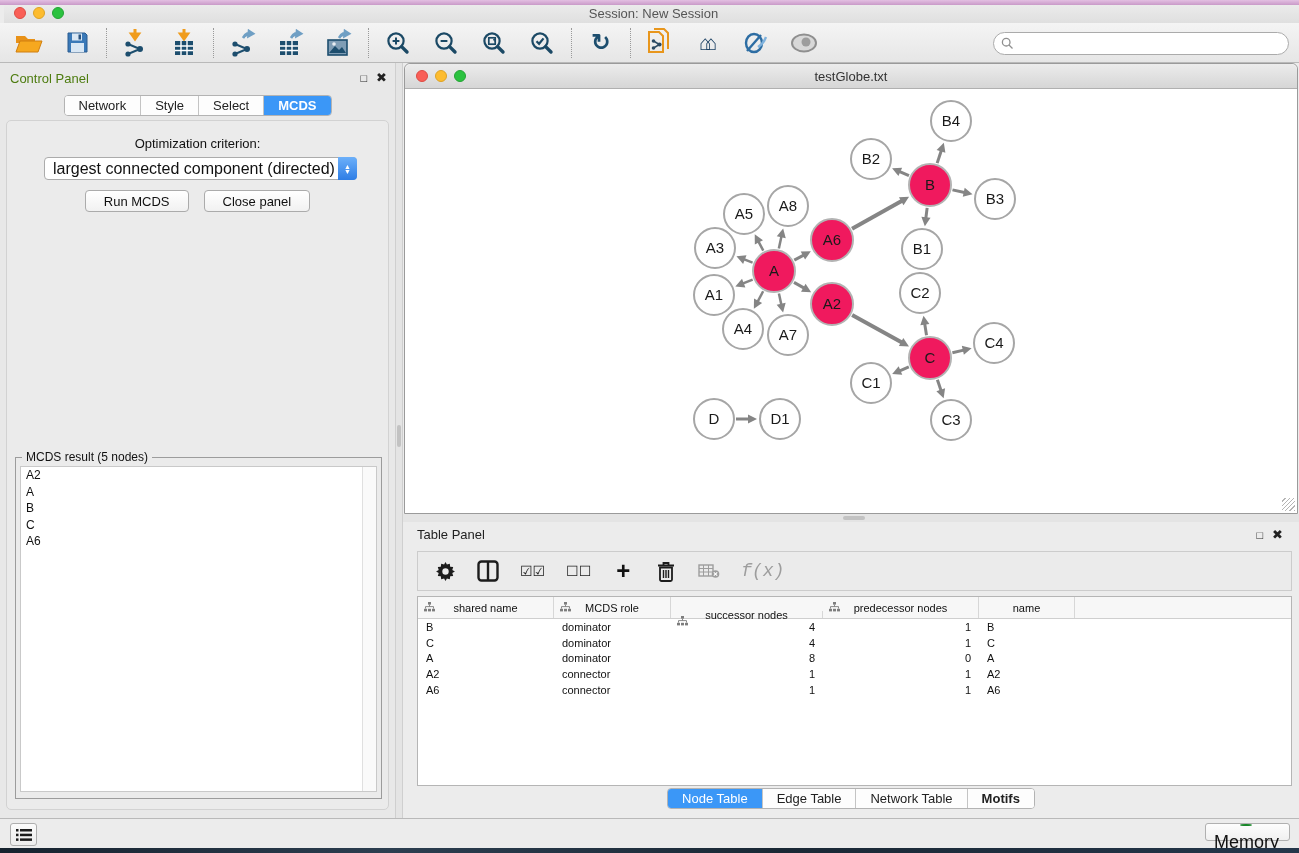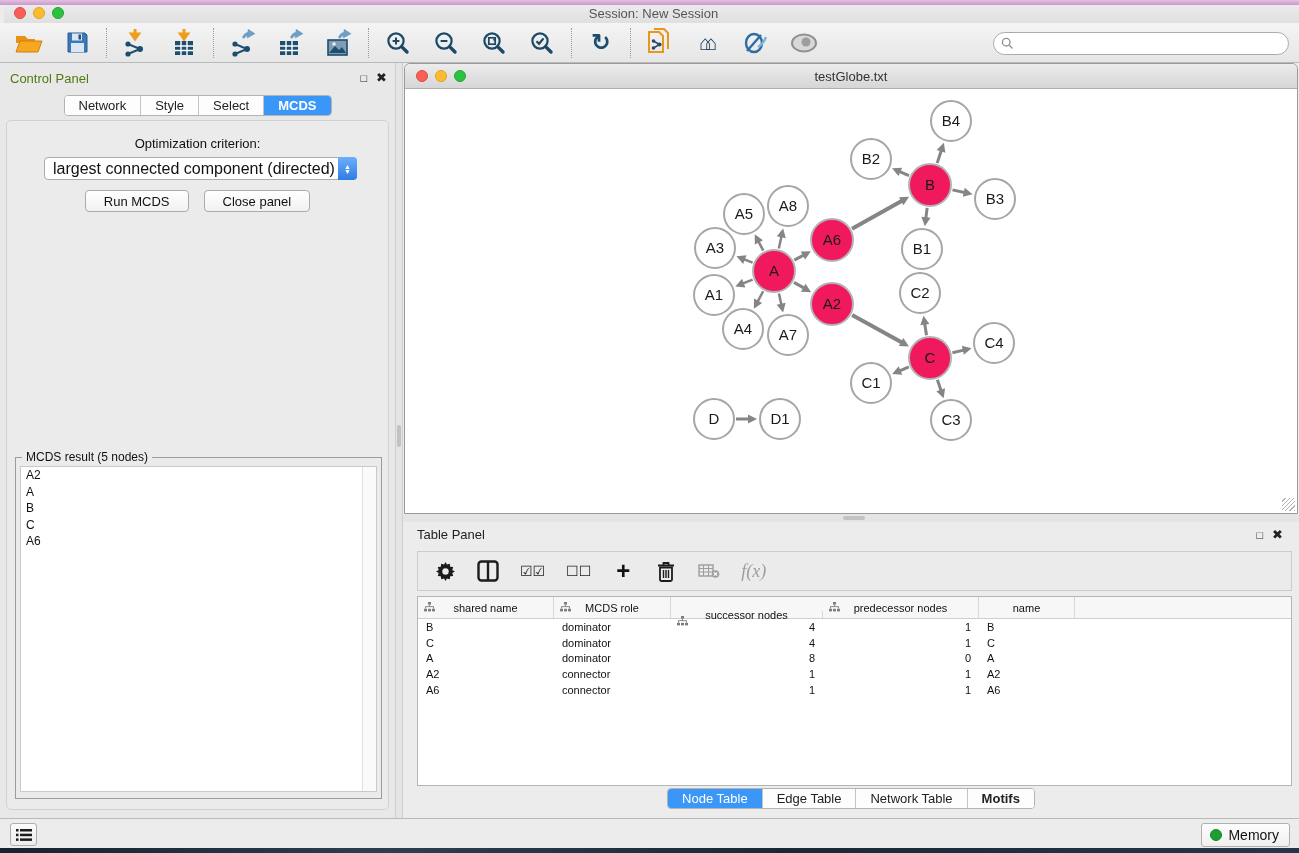--- a/index.html
+++ b/index.html
@@ -92,21 +92,21 @@
 
   
   .table-panel { position:absolute; left:403px; top:522px; width:896px; height:296px; background:#ececec; }
   .tp-header { position:absolute; left:14px; top:4px; right:8px; height:18px; }
   .tp-header .tp-title { position:absolute; left:0; top:1px; font-size:13px; color:#222; }
   .tp-toolbar { position:absolute; left:14px; top:29px; width:875px; height:40px; background:#ebebeb;
     border:1px solid #cccccc; display:flex; align-items:center; gap:21px; padding-left:16px; }
   .tpi { display:flex; align-items:center; justify-content:center; min-width:22px; height:26px; }
   .chk-glyph { font-size:14px; color:#1c1c1c; letter-spacing:0; }
   .plus-glyph { font-size:24px; font-weight:bold; color:#111; line-height:1; }
-  .fx-glyph { font-family:Liberation Serif, serif; font-style:italic; font-size:18px; color:#9d9d9d; }
+  .fx-glyph { font-family:Liberation Mono, monospace; font-style:italic; font-size:18px; color:#9d9d9d; }
 
   .data-table { position:absolute; left:14px; top:74px; width:875px; height:190px; background:#fff;
     border:1px solid #b5b5b5; overflow:hidden; }
   .dt-headrow { display:flex; height:22px; background:#f7f7f7; border-bottom:1px solid #cfcfcf; }
   .dt-hcell { display:flex; align-items:center; justify-content:center; gap:6px;
     border-right:1px solid #d7d7d7; font-size:11px; color:#111; position:relative; }
   .dt-hcell.filler { border-right:none; flex:1; }
   .dt-hcell .mini-icon { position:absolute; left:6px; top:5px; }
   .dt-row { display:flex; height:15.8px; }
   .dt-cell { font-size:11px; color:#111; display:flex; align-items:center; }
@@ -114,23 +114,23 @@
   .dt-cell.right { justify-content:flex-end; padding-right:8px; }
 
   .tp-tabs { position:absolute; left:0; right:0; top:266px; display:flex; justify-content:center; }
 
   
   .statusbar { position:absolute; left:0; top:818px; width:1299px; height:30px; background:#ececec;
     border-top:1px solid #b9b9b9; }
   .list-btn { position:absolute; left:10px; top:4px; width:27px; height:23px;
     background:linear-gradient(#fbfbfb,#ededed); border:1px solid #aeaeae; border-radius:3px;
     display:flex; align-items:center; justify-content:center; }
-  .memory-btn { position:absolute; right:9px; top:4px; height:24px; padding:0 10px 0 8px;
+  .memory-btn { position:absolute; right:9px; top:4px; height:18px; padding:0 10px 0 8px;
     background:linear-gradient(#fdfdfd,#f0f0f0); border:1px solid #b0b0b0; border-radius:3px;
-    display:flex; align-items:center; gap:6px; font-size:14px; color:#111; }
+    display:flex; align-items:center; gap:6px; font-size:18px; color:#111;flex-direction:column; }
   .mem-dot { width:12px; height:12px; border-radius:50%; background:#1f9d2f; border:1px solid #178527; }
   .bottom-strip { position:absolute; left:0; top:848px; width:1299px; height:5px;
     background:linear-gradient(90deg,#16222e,#2c3e50 30%,#1a2835 60%,#24364a); }
 </style>
 </head>
 <body>
 
 <div id="app">
 
   <div class="desktop-strip"></div>

